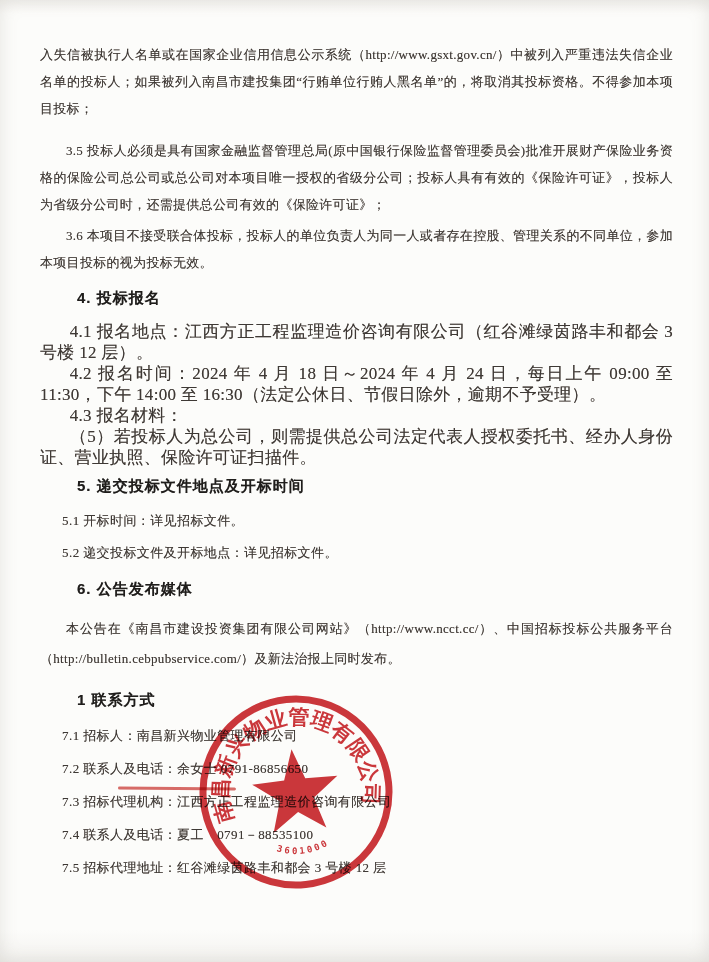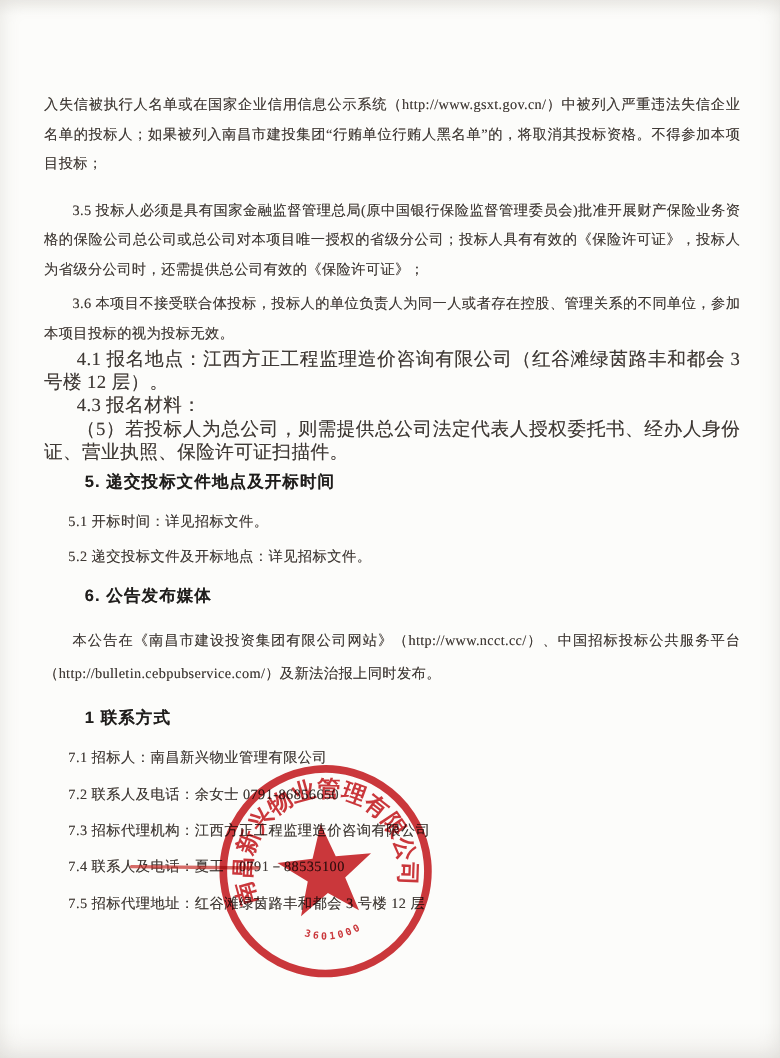--- a/index.html
+++ b/index.html
@@ -24,21 +24,21 @@
     font-weight:bold;font-size:15px;line-height:20px;color:#1f1d1b;
     margin:0;padding-left:37px;letter-spacing:1px;
     text-shadow:0 0 .4px rgba(0,0,0,.45);
   }
   .item{
     font-size:17px;line-height:21px;margin:0;
     text-align:justify;text-indent:1.75em;letter-spacing:.3px;
     text-shadow:0 0 .5px rgba(80,66,58,.55);
   }
   .item-s{font-size:13px;line-height:19px;margin:0 0 14px 0;text-indent:1.7em;letter-spacing:.4px;text-shadow:0 0 .5px rgba(80,66,58,.55);}
-  #p-top{padding-top:41px;margin-top:40px;}
+  #p-top{padding-top:41px;}
   #s35{margin-top:15px;}
   #s36{margin-top:4px;}
   #h4{margin-top:12px;margin-bottom:13px;}
   #h5{margin-top:8px;margin-bottom:15px;}
   #i51{margin-bottom:13px;}
   #h6{margin-top:17px;margin-bottom:15px;}
   #para6{line-height:30px;}
   #h7{margin-top:16px;margin-bottom:16px;}
   .stamp{
     position:absolute;left:186px;top:682px;width:220px;height:220px;
@@ -64,21 +64,23 @@
 
 <div class="page">
   <div class="content">
 
     <p class="para noindent" id="p-top">入失信被执行人名单或在国家企业信用信息公示系统（http://www.gsxt.gov.cn/）中被列入严重违法失信企业名单的投标人；如果被列入南昌市建投集团“行贿单位行贿人黑名单”的，将取消其投标资格。不得参加本项目投标；</p>
 
     <p class="para" id="s35">3.5 投标人必须是具有国家金融监督管理总局(原中国银行保险监督管理委员会)批准开展财产保险业务资格的保险公司总公司或总公司对本项目唯一授权的省级分公司；投标人具有有效的《保险许可证》，投标人为省级分公司时，还需提供总公司有效的《保险许可证》；</p>
 
     <p class="para" id="s36">3.6 本项目不接受联合体投标，投标人的单位负责人为同一人或者存在控股、管理关系的不同单位，参加本项目投标的视为投标无效。</p>
 
+    <h3 class="heading" id="h4">4. 投标报名</h3>
     <p class="item">4.1 报名地点：江西方正工程监理造价咨询有限公司（红谷滩绿茵路丰和都会 3 号楼 12 层）。</p>
+    <p class="item">4.2 报名时间：2024 年 4 月 18 日～2024 年 4 月 24 日，每日上午 09:00 至 11:30，下午 14:00 至 16:30（法定公休日、节假日除外，逾期不予受理）。</p>
     <p class="item">4.3 报名材料：</p>
     <p class="item">（5）若投标人为总公司，则需提供总公司法定代表人授权委托书、经办人身份证、营业执照、保险许可证扫描件。</p>
 
     <h3 class="heading" id="h5">5. 递交投标文件地点及开标时间</h3>
     <p class="item-s" id="i51">5.1 开标时间：详见招标文件。</p>
     <p class="item-s" id="i52">5.2 递交投标文件及开标地点：详见招标文件。</p>
 
     <h3 class="heading" id="h6">6. 公告发布媒体</h3>
     <p class="para" id="para6">本公告在《南昌市建设投资集团有限公司网站》（http://www.ncct.cc/）、中国招标投标公共服务平台（http://bulletin.cebpubservice.com/）及新法治报上同时发布。</p>
 

